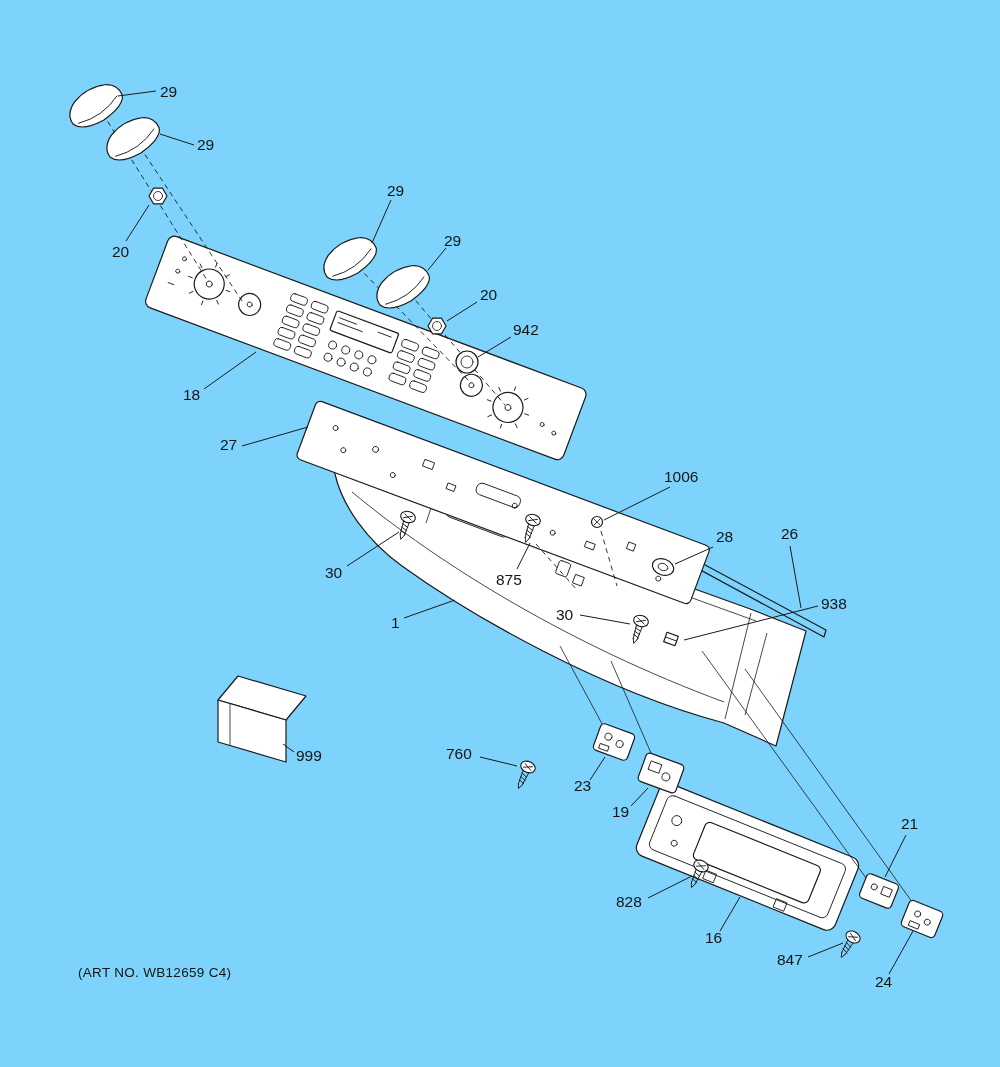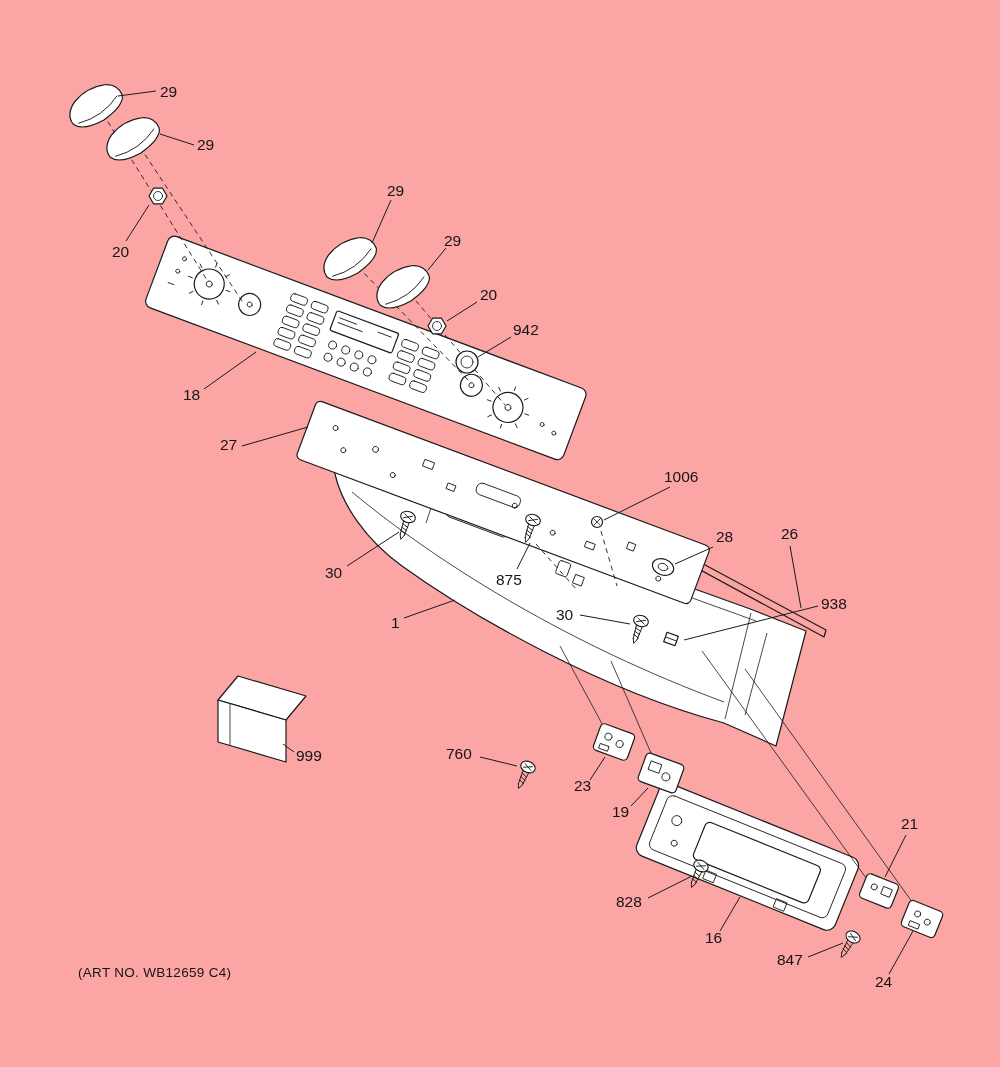--- a/index.html
+++ b/index.html
@@ -1,16 +1,16 @@
 <!DOCTYPE html>
 <html><head>
 <meta charset="utf-8">
 <style>
   html,body{margin:0;padding:0;background:#fff;}
-  .page{position:relative;width:1000px;height:1067px;background:#fca5a5;overflow:hidden;}
+  .page{position:relative;width:1000px;height:1067px;background:#7dd3fc;overflow:hidden;}
   svg{display:block;}
   svg *{vector-effect:none;}
   .callout{font-family:"Liberation Sans",sans-serif;font-size:15.5px;fill:#151515;}
   .artno{font-family:"Liberation Sans",sans-serif;font-size:13.5px;fill:#151515;letter-spacing:.3px;}
   .ln{stroke:#1b1b1b;stroke-width:1;fill:none;}
   .thin{stroke:#1b1b1b;stroke-width:.8;fill:none;}
   .dash{stroke:#1b1b1b;stroke-width:.9;fill:none;stroke-dasharray:5 4;}
   .part{stroke:#1b1b1b;stroke-width:1.2;fill:none;stroke-linejoin:round;stroke-linecap:round;}
   .body{stroke:#1b1b1b;stroke-width:1.2;fill:#ffffff;stroke-linejoin:round;}
   .det{stroke:#1b1b1b;stroke-width:.85;fill:none;stroke-linecap:round;}

